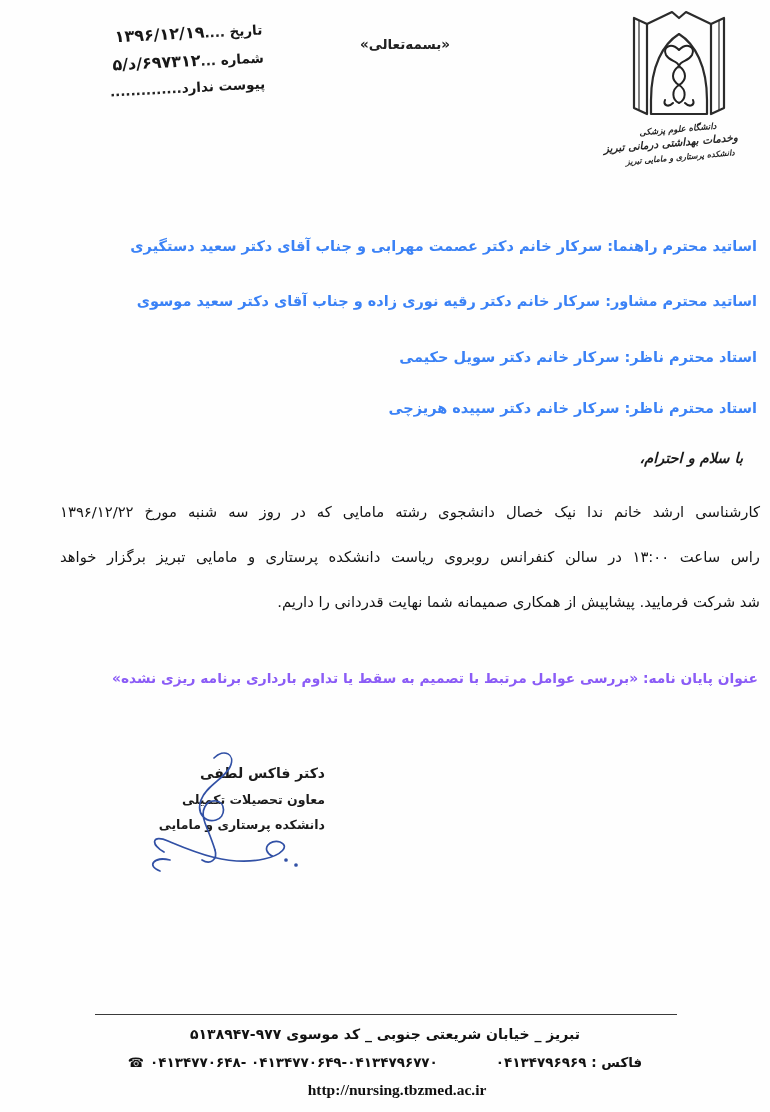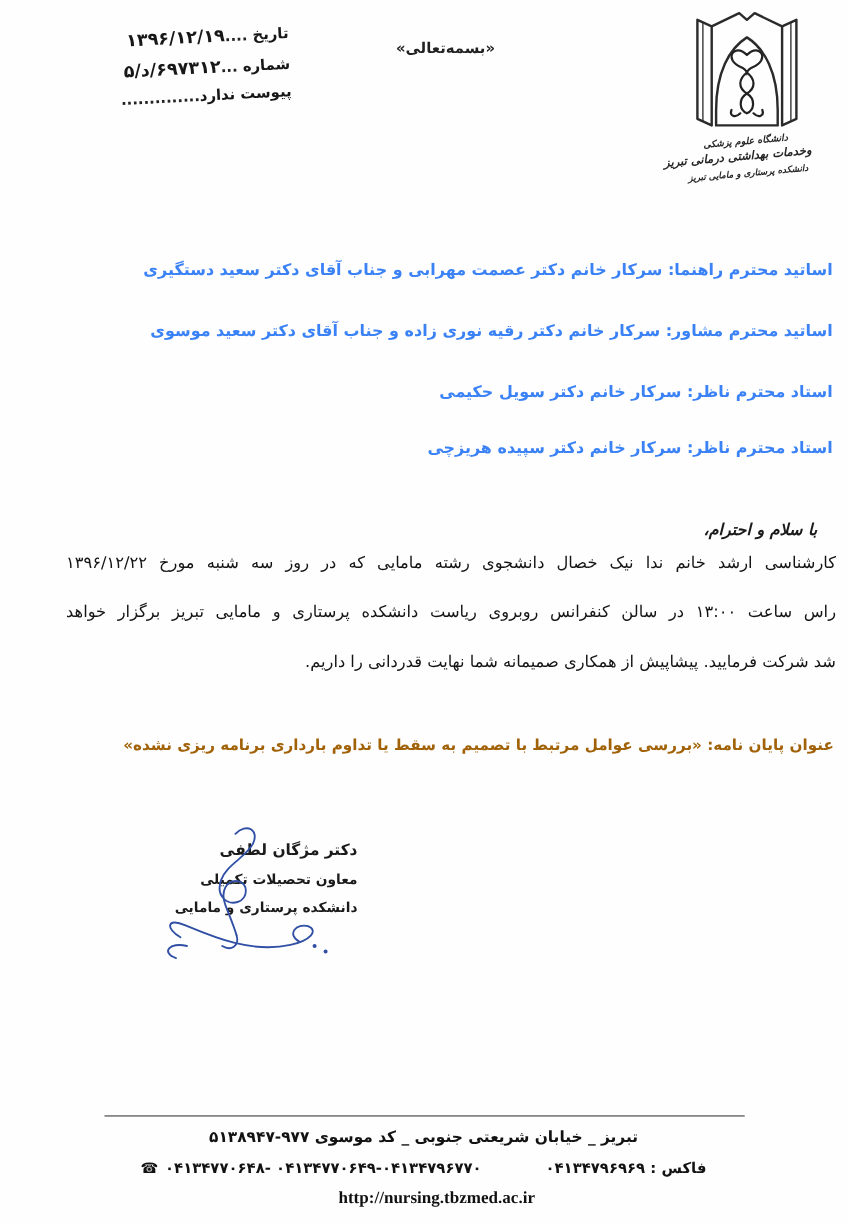--- a/index.html
+++ b/index.html
@@ -24,29 +24,29 @@
   .logo svg{display:block;margin:0 auto;}
   .logo-txt{transform:rotate(-5deg);margin-top:-2px;}
   .logo-l1{font-size:8.5px;font-weight:bold;font-style:italic;white-space:nowrap;}
   .logo-l2{font-size:10.5px;font-weight:bold;font-style:italic;white-space:nowrap;margin-top:2px;}
   .logo-l3{font-size:8px;font-weight:bold;font-style:italic;white-space:nowrap;margin-top:5px;}
 
   
   .recip{position:absolute;right:13px;direction:rtl;font-size:14.5px;font-weight:bold;white-space:nowrap;color:#3b82f6;}
   .r0{top:238px}.r1{top:293px}.r2{top:349px}.r3{top:400px}
 
-  .salutation{position:absolute;top:474px;right:27px;direction:rtl;font-size:14.5px;font-weight:600;font-style:italic;color:#1a1a1a;}
+  .salutation{position:absolute;top:450px;right:27px;direction:rtl;font-size:14.5px;font-weight:600;font-style:italic;color:#1a1a1a;}
 
   
   .body-par{position:absolute;top:489px;right:10px;left:60px;direction:rtl;font-size:14.8px;line-height:45px;color:#141414;}
   .body-par .bl{text-align:justify;text-align-last:justify;white-space:nowrap;}
   .body-par .bl1{padding-right:12px;padding-left:38px;}
   .body-par .bl4{text-align:right;text-align-last:right;}
 
-  .thesis{position:absolute;top:670px;right:12px;direction:rtl;font-size:13.8px;font-weight:bold;color:#a16207;}
+  .thesis{position:absolute;top:670px;right:12px;direction:rtl;font-size:13.8px;font-weight:bold;color:#8b5cf6;}
 
   
   .sig-block{position:absolute;top:765px;right:445px;direction:rtl;text-align:right;white-space:nowrap;}
   .sig-name{font-size:14px;font-weight:bold;margin-bottom:11px;}
   .sig-role{font-size:12.5px;font-weight:bold;margin-bottom:10px;}
   .sig-org{font-size:12.5px;font-weight:bold;}
   .sig-scribble{position:absolute;top:748px;left:130px;}
 
   
   .footer-rule{position:absolute;top:1014px;left:95px;width:582px;border-top:1.6px solid #3a3a3a;}
@@ -106,21 +106,21 @@
 
   <div class="body-par">
     <div class="bl">کارشناسی ارشد خانم ندا نیک خصال دانشجوی رشته مامایی  که در روز سه شنبه مورخ ۱۳۹۶/۱۲/۲۲</div>
     <div class="bl">راس ساعت ۱۳:۰۰ در سالن کنفرانس روبروی ریاست دانشکده پرستاری و مامایی تبریز برگزار خواهد</div>
     <div class="bl bl4">شد شرکت فرمایید. پیشاپیش از همکاری صمیمانه شما نهایت قدردانی را داریم.</div>
   </div>
 
   <div class="thesis">عنوان پایان نامه: «بررسی عوامل مرتبط با تصمیم به سقط یا تداوم بارداری برنامه ریزی نشده»</div>
 
   <div class="sig-block">
-    <div class="sig-name">دکتر مژگان لطفی</div>
+    <div class="sig-name">دکتر فاکس لطفی</div>
     <div class="sig-role">معاون تحصیلات تکمیلی</div>
     <div class="sig-org">دانشکده پرستاری و مامایی</div>
   </div>
   <svg class="sig-scribble" width="200" height="135" viewBox="0 0 200 135">
     <g fill="none" stroke="#3150a5" stroke-width="1.7" stroke-linecap="round">
       <path d="M84,10 C94,0 106,6 100,19 C94,31 76,38 71,52 C66,66 76,75 86,72 C96,69 96,54 86,53 C76,52 70,62 75,75 C78,83 82,92 85,102"></path>
       <path d="M85,102 C88,112 80,117 72,112"></path>
       <path d="M34,104 C20,96 22,86 38,93 C62,103 98,119 134,111 C152,107 160,98 150,94 C140,91 130,101 142,108"></path>
       <path d="M40,112 C24,108 16,118 30,123"></path>
       <circle cx="156" cy="112" r="1" fill="#3150a5"></circle>

